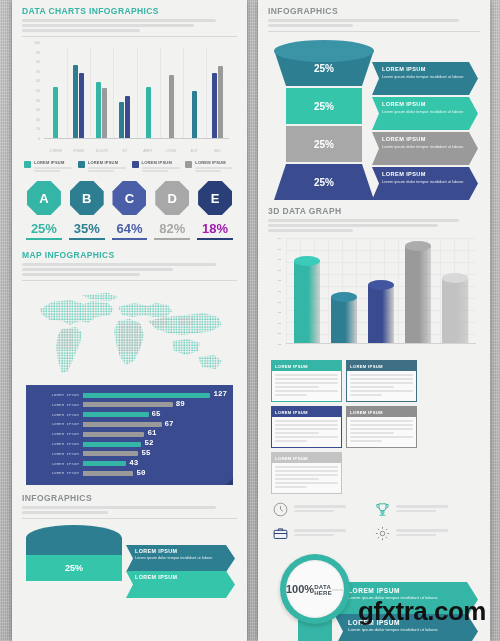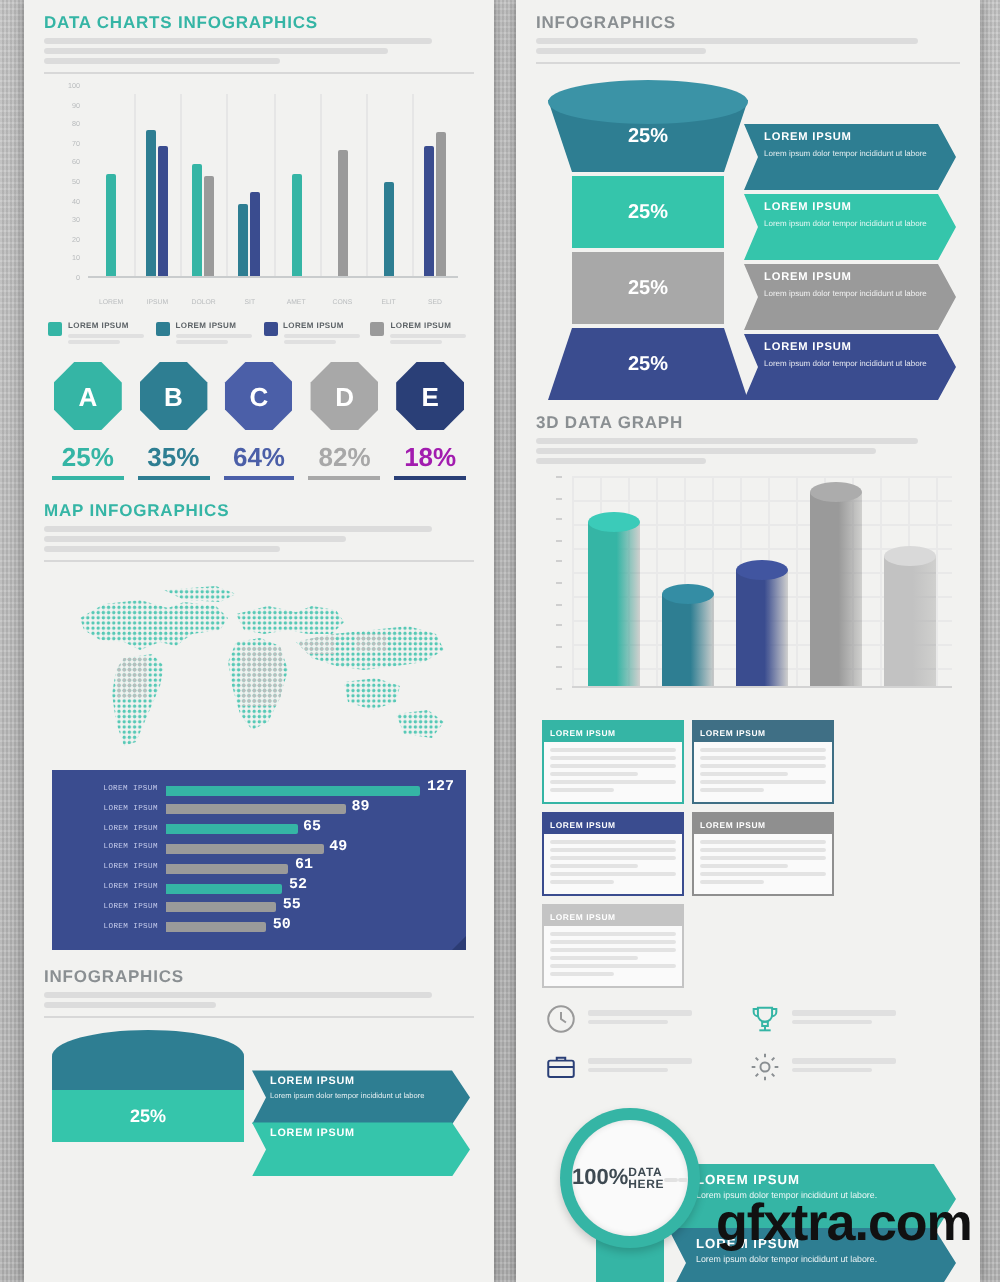--- a/index.html
+++ b/index.html
@@ -326,36 +326,41 @@
           <div class="hv">89</div>
         </div>
         <div class="hrow">
           <div class="hl">LOREM IPSUM</div>
           <div class="hb" style="width:65.51181102362204px;background:#35b5a5"></div>
           <div class="hv">65</div>
         </div>
         <div class="hrow">
           <div class="hl">LOREM IPSUM</div>
           <div class="hb" style="width:78.61417322834646px;background:#9a9a9a"></div>
-          <div class="hv">49</div>
+          <div class="hv">67</div>
         </div>
         <div class="hrow">
           <div class="hl">LOREM IPSUM</div>
           <div class="hb" style="width:61.48031496062992px;background:#9a9a9a"></div>
           <div class="hv">61</div>
         </div>
         <div class="hrow">
           <div class="hl">LOREM IPSUM</div>
           <div class="hb" style="width:58.45669291338583px;background:#35b5a5"></div>
           <div class="hv">52</div>
         </div>
         <div class="hrow">
           <div class="hl">LOREM IPSUM</div>
           <div class="hb" style="width:55.43307086614173px;background:#9a9a9a"></div>
           <div class="hv">55</div>
+        </div>
+        <div class="hrow">
+          <div class="hl">LOREM IPSUM</div>
+          <div class="hb" style="width:43.338582677165356px;background:#35b5a5"></div>
+          <div class="hv">43</div>
         </div>
         <div class="hrow">
           <div class="hl">LOREM IPSUM</div>
           <div class="hb" style="width:50.39370078740158px;background:#9a9a9a"></div>
           <div class="hv">50</div>
         </div>
       </div>
 
     <div style="height:8px"></div>
     <div class="sec-h t-gray">INFOGRAPHICS</div>

